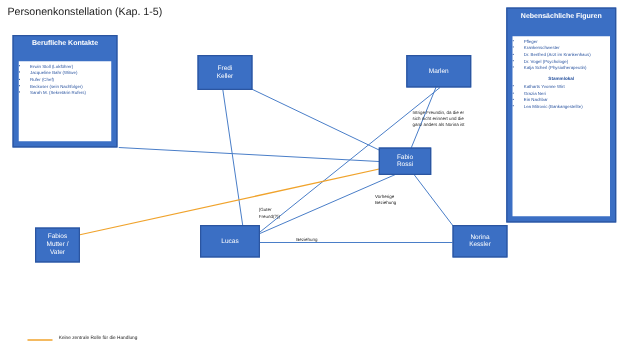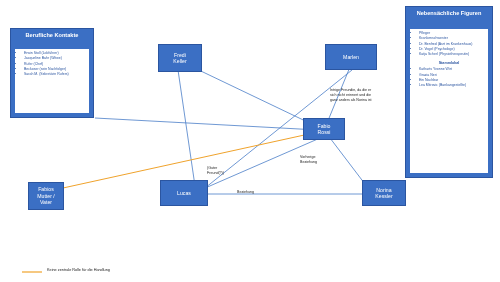--- a/index.html
+++ b/index.html
@@ -109,20 +109,21 @@
     font-size: 3.8px;
     color: #222;
     white-space: nowrap;
   }
 </style>
 </head>
 <body>
 
 <div id="canvas">
 
+  <div class="title">Personenkonstellation (Kap. 1-5)</div>
 
   <svg class="lines" viewBox="0 0 500 282">
 
     <line x1="182" y1="62" x2="320" y2="128" stroke="#4a7ec8" stroke-width="0.8"></line>
     <line x1="325" y1="128" x2="352" y2="62" stroke="#4a7ec8" stroke-width="0.8"></line>
     <line x1="320" y1="138" x2="196" y2="192" stroke="#4a7ec8" stroke-width="0.8"></line>
     <line x1="330" y1="138" x2="368" y2="188" stroke="#4a7ec8" stroke-width="0.8"></line>
 
     <line x1="208" y1="194" x2="362" y2="194" stroke="#4a7ec8" stroke-width="0.8"></line>
 

